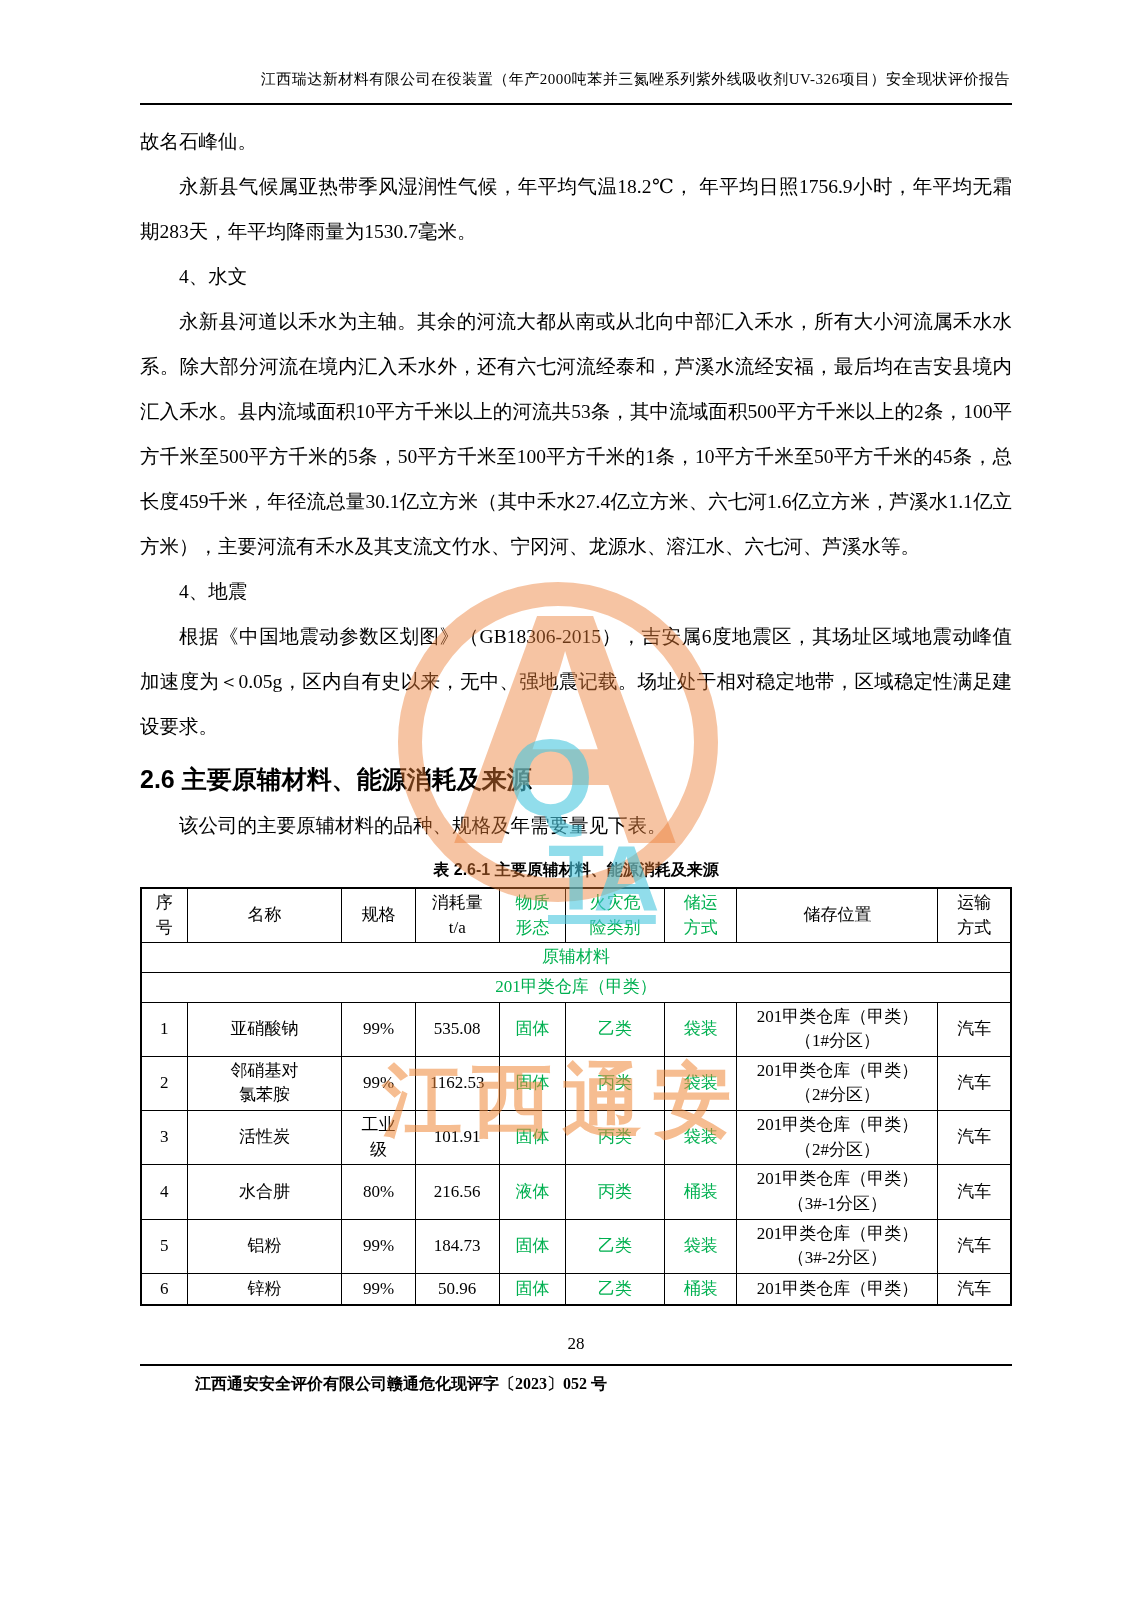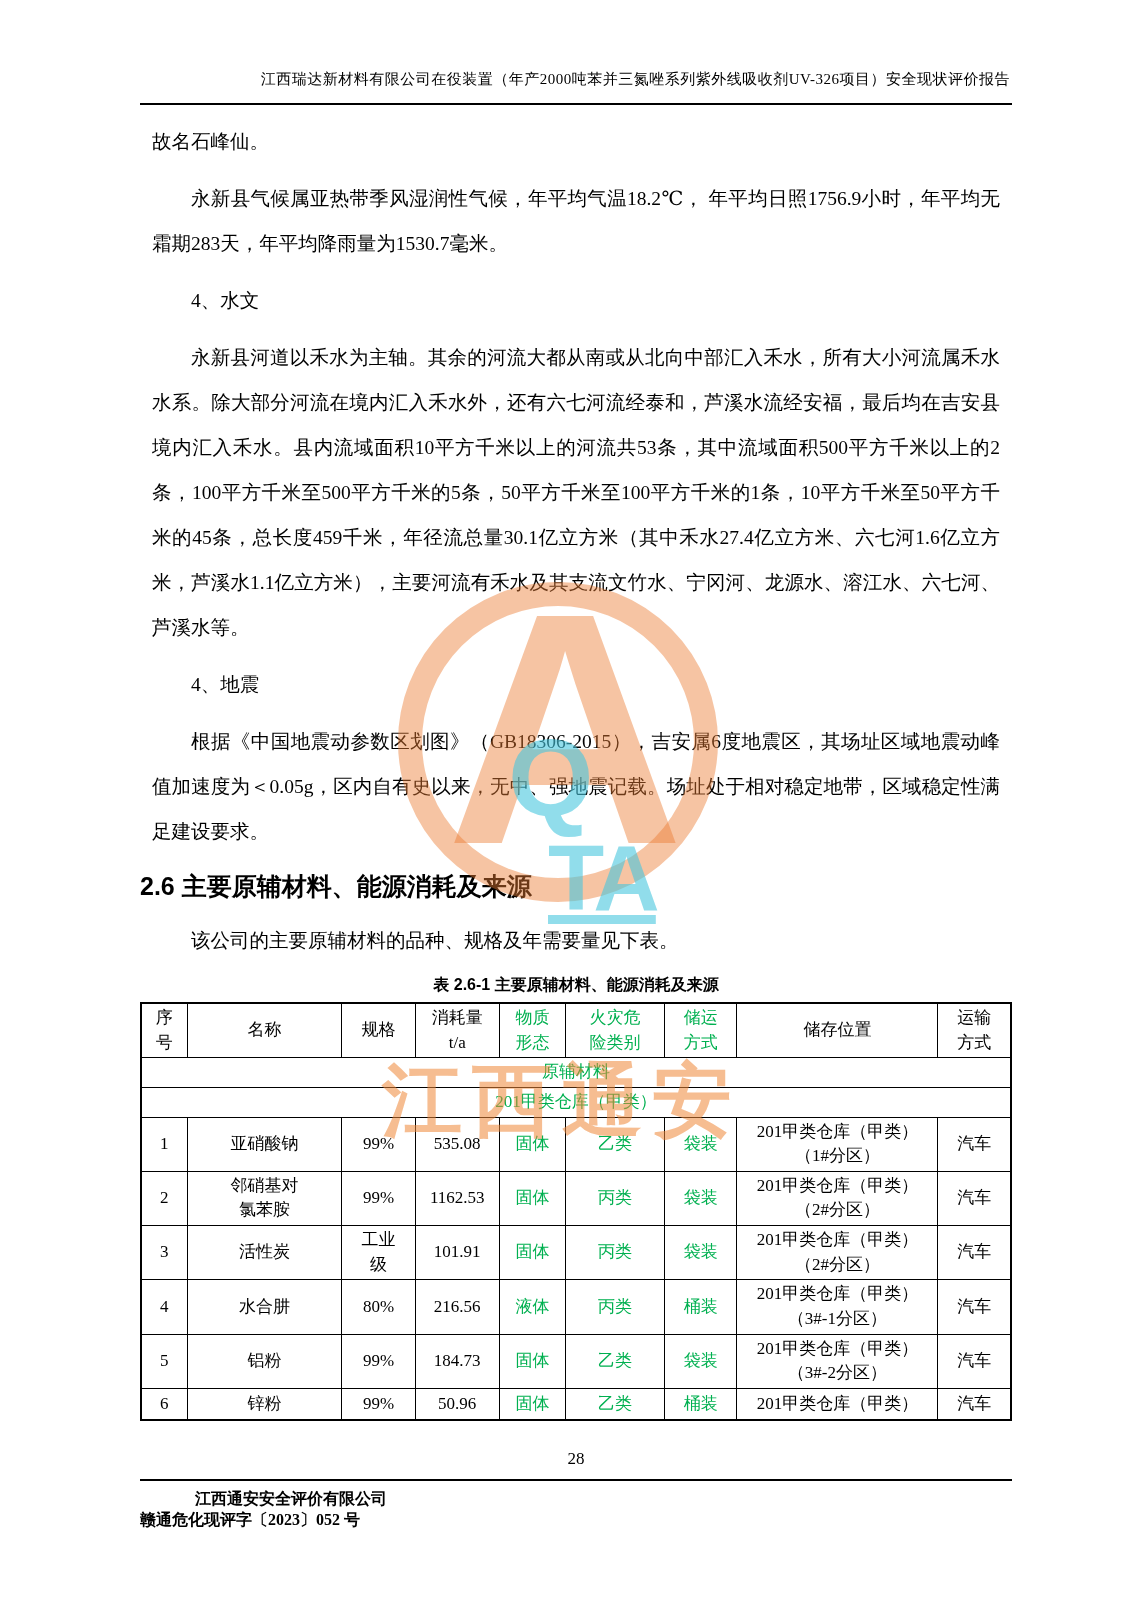--- a/index.html
+++ b/index.html
@@ -17,21 +17,21 @@
   
   .doc-header { text-align:right; }
   .doc-header .title {
     font-size:15px;
     letter-spacing:0.5px;
     padding:0 2px 14px 2px;
   }
   .doc-header .rule { border:none; border-top:2px solid #000; height:0; }
   
   .body-text { margin-top:14px; font-size:19.5px; line-height:45px; text-align:justify; }
-  .body-text p { margin:12px; }
+  .body-text p { margin:0; }
   .body-text p.indent { text-indent:2em; }
   .section-heading {
     font-family:"Liberation Sans","DejaVu Sans",sans-serif;
     font-weight:bold;
     font-size:25px;
     margin:10px 0 4px 0;
     line-height:40px;
   }
   
   .table-caption {
@@ -65,21 +65,20 @@
   
   .page-number { text-align:center; font-size:17px; margin-top:28px; }
   .doc-footer {
     margin-top:10px;
     border-top:2px solid #000;
     padding-top:8px;
     display:flex;
     justify-content:flex-start;
     font-size:16px;
     font-weight:bold;
-    flex-direction:column;
   }
   .doc-footer .left { padding-left:55px; }
   
   .wm { position:absolute; pointer-events:none; }
   .wm-logo { left:398px; top:582px; width:330px; height:360px; z-index:4; }
   .wm-ring {
     position:absolute; left:0; top:0;
     width:320px; height:320px;
     border:24px solid rgba(235,125,52,0.45);
     border-radius:50%;

